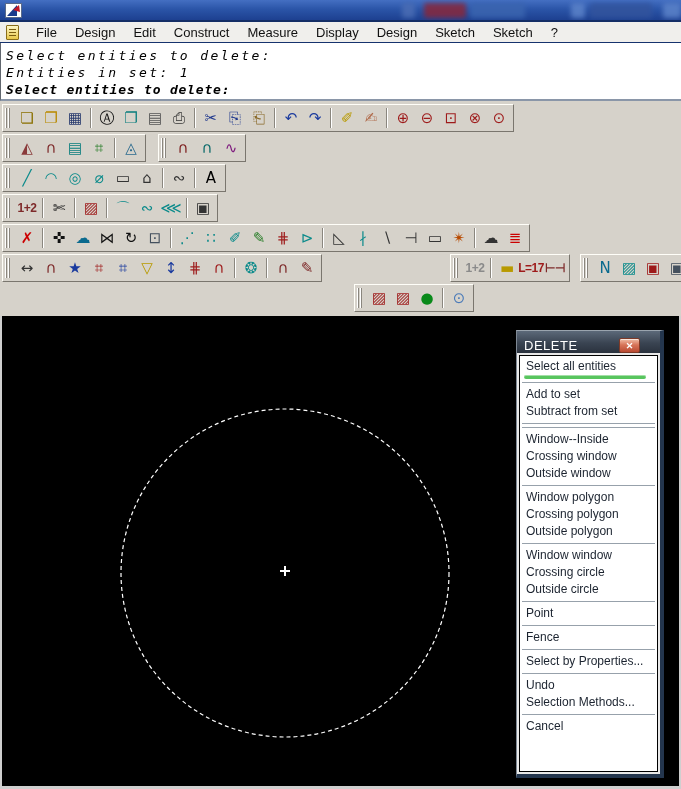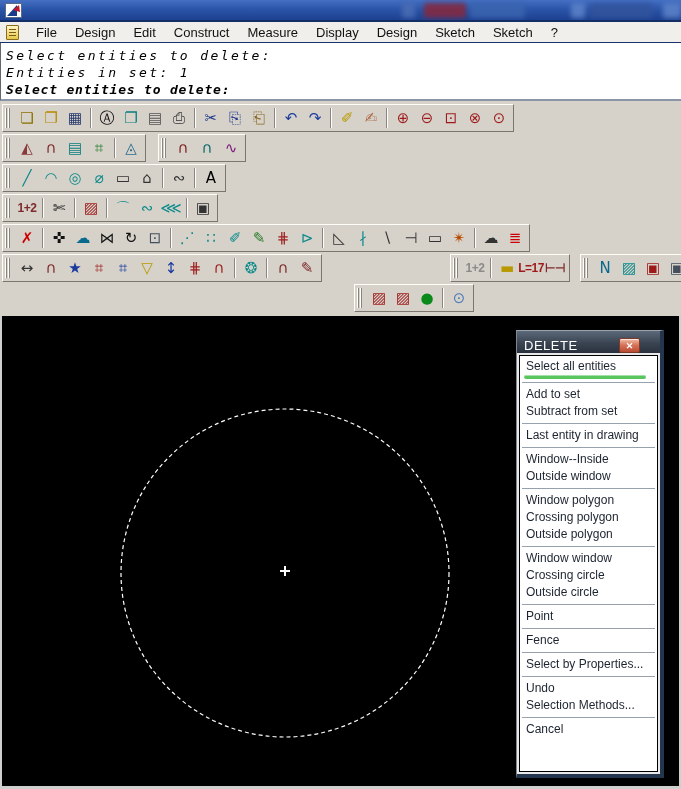--- a/index.html
+++ b/index.html
@@ -450,23 +450,23 @@
       <div class="ptitle">
         <span class="ptext">DELETE</span>
         <span class="pclose">✕</span>
       </div>
       <div class="plist" id="plist">
           <div class="pitem hl-item">Select all entities<div class="hl" style="background: rgb(88, 197, 94);"></div></div>
           <div class="psep"></div>
           <div class="pitem">Add to set</div>
           <div class="pitem">Subtract from set</div>
           <div class="psep"></div>
-          <div class="pitem">Last entity in drawing</div>
           <div class="psep"></div>
           <div class="pitem">Window--Inside</div>
+          <div class="pitem">Crossing window</div>
           <div class="pitem">Outside window</div>
           <div class="psep"></div>
           <div class="pitem">Window polygon</div>
           <div class="pitem">Crossing polygon</div>
           <div class="pitem">Outside polygon</div>
           <div class="psep"></div>
           <div class="pitem">Window window</div>
           <div class="pitem">Crossing circle</div>
           <div class="pitem">Outside circle</div>
           <div class="psep"></div>

